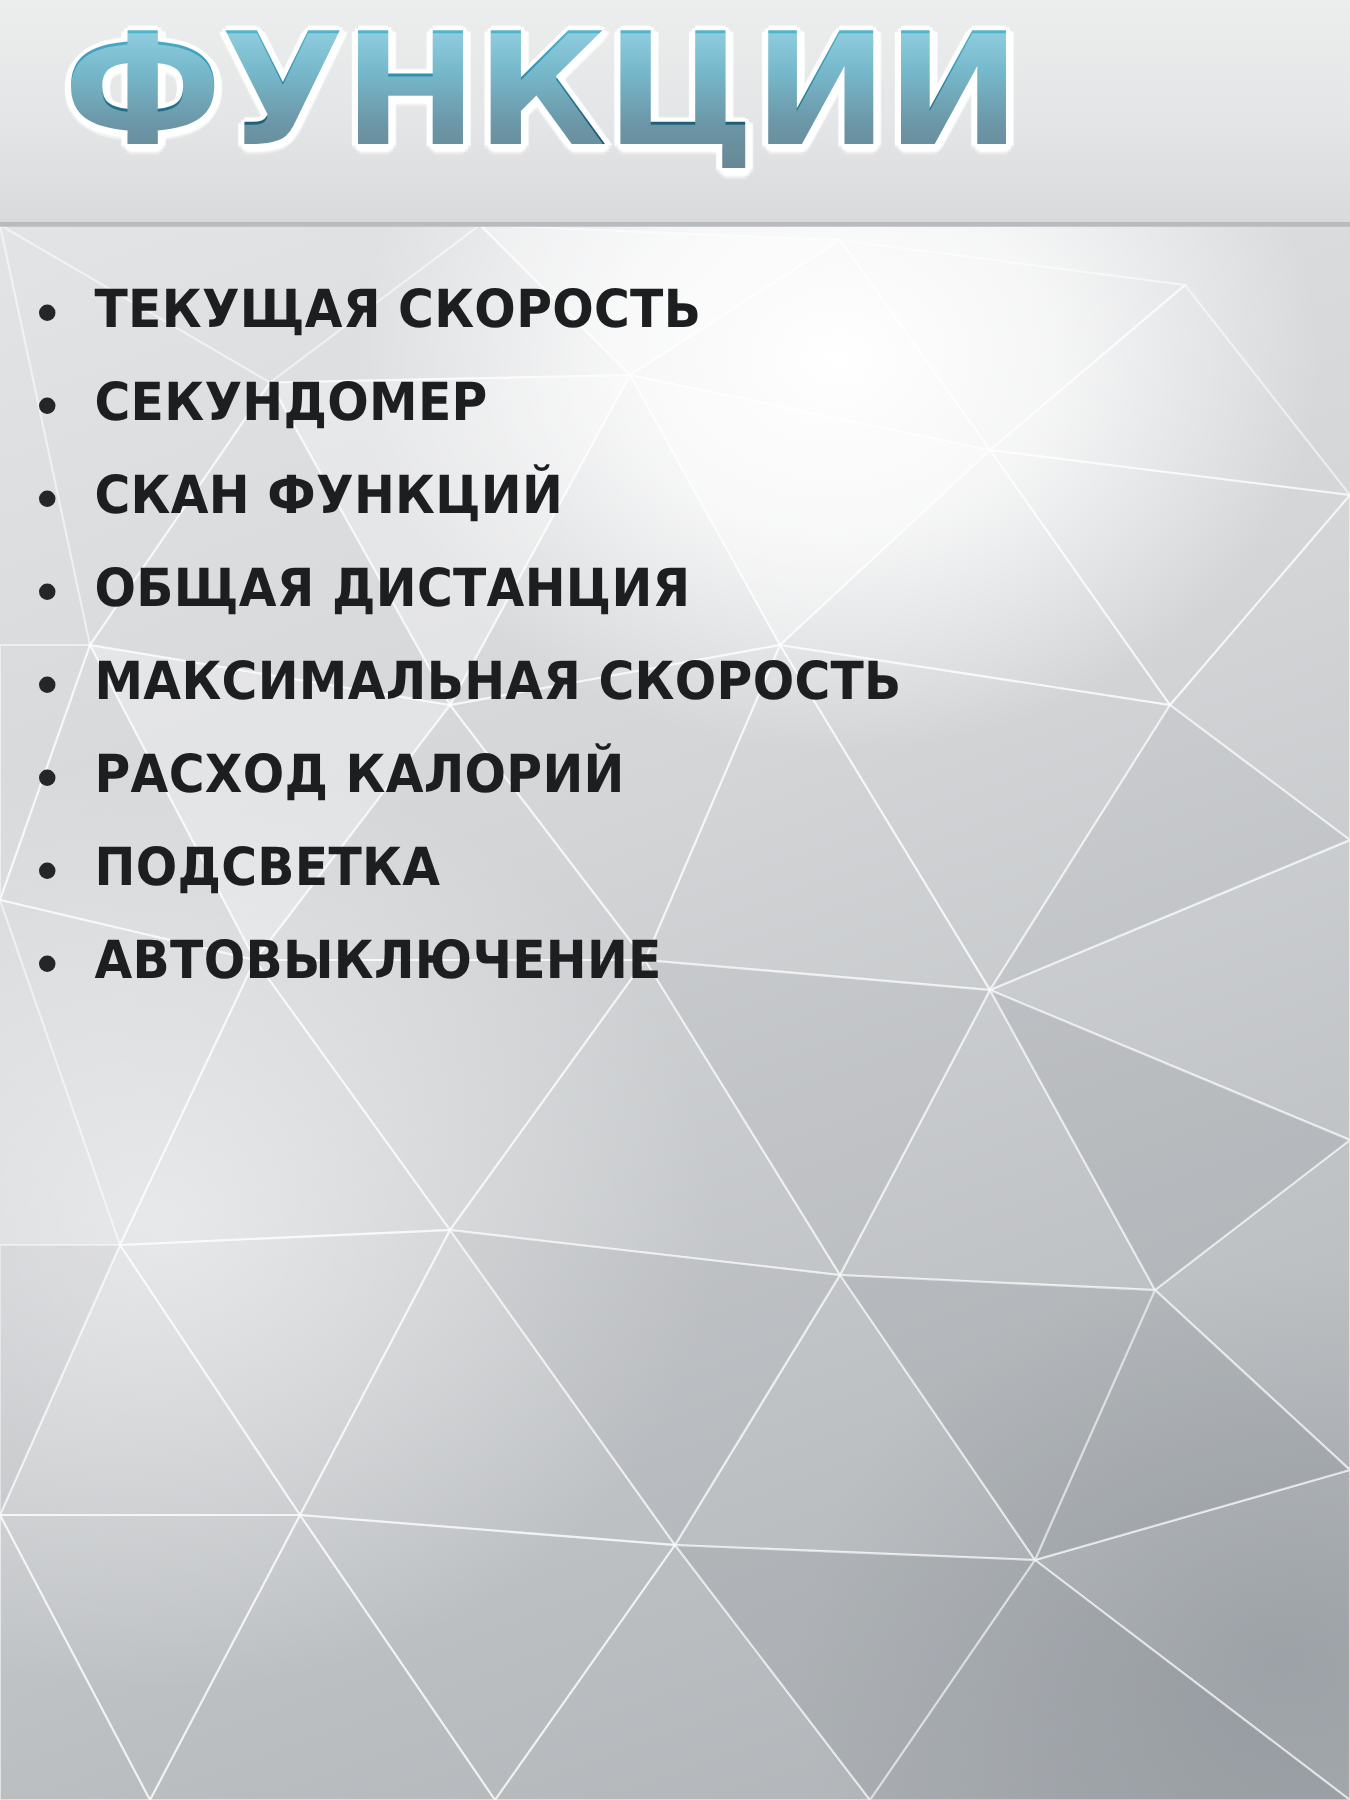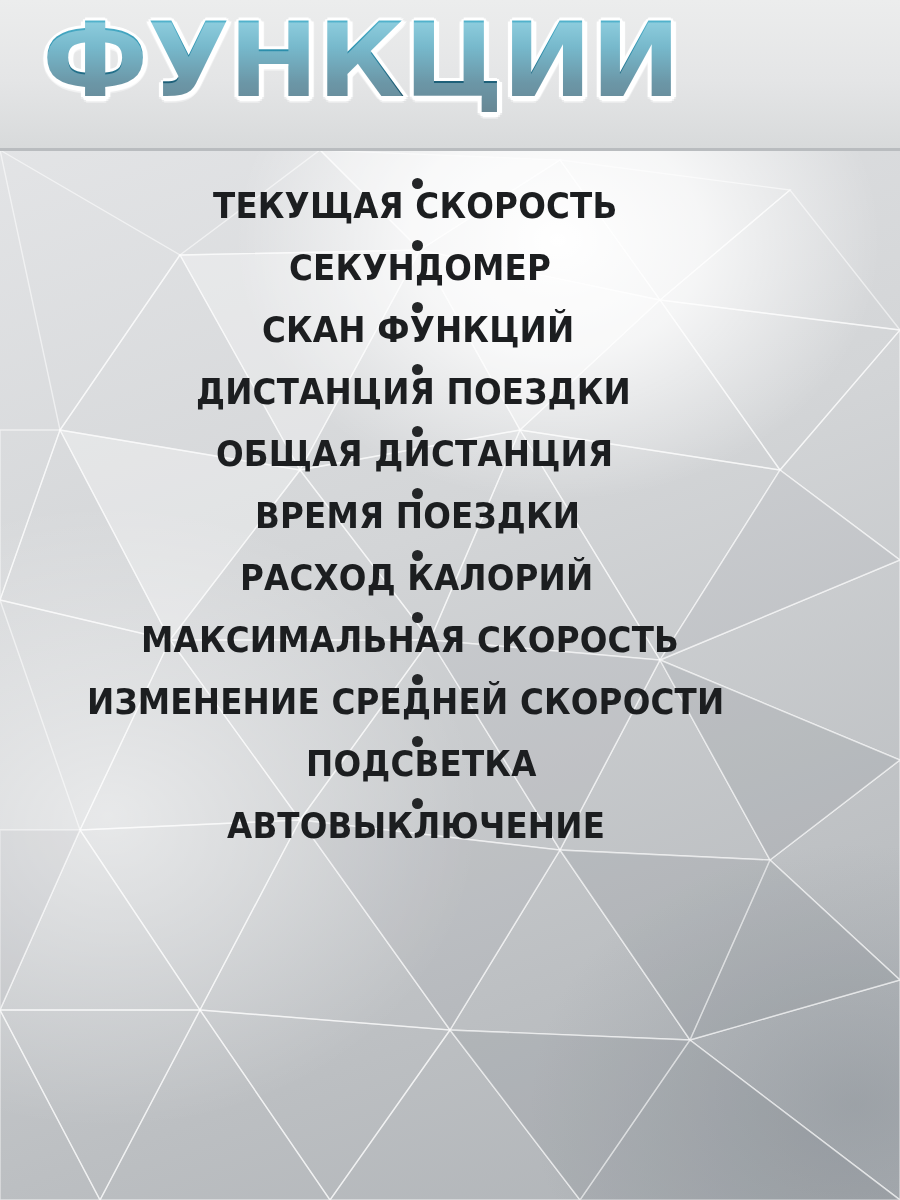--- a/index.html
+++ b/index.html
@@ -80,21 +80,21 @@
     top: 176px;
     width: 860px;
     margin: 0;
     padding: 0;
     list-style: none;
   }
   .feature {
     display: flex;
     align-items: center;
     height: 62px;
-    flex-direction: column;
+    padding-left: 26px;
   }
   .bullet {
     flex: 0 0 auto;
     width: 11px;
     height: 11px;
     border-radius: 50%;
     background: #242628;
     margin-right: 26px;
     margin-top: 2px;
   }
@@ -199,44 +199,32 @@
     <li class="feature">
       <span class="bullet"></span>
       <span class="feature-label">СЕКУНДОМЕР</span>
     </li>
     <li class="feature">
       <span class="bullet"></span>
       <span class="feature-label">СКАН ФУНКЦИЙ</span>
     </li>
     <li class="feature">
       <span class="bullet"></span>
-      <span class="feature-label">ДИСТАНЦИЯ ПОЕЗДКИ</span>
-    </li>
-    <li class="feature">
-      <span class="bullet"></span>
       <span class="feature-label">ОБЩАЯ ДИСТАНЦИЯ</span>
     </li>
     <li class="feature">
       <span class="bullet"></span>
-      <span class="feature-label">ВРЕМЯ ПОЕЗДКИ</span>
+      <span class="feature-label">МАКСИМАЛЬНАЯ СКОРОСТЬ</span>
     </li>
     <li class="feature">
       <span class="bullet"></span>
       <span class="feature-label">РАСХОД КАЛОРИЙ</span>
     </li>
     <li class="feature">
       <span class="bullet"></span>
-      <span class="feature-label">МАКСИМАЛЬНАЯ СКОРОСТЬ</span>
-    </li>
-    <li class="feature">
-      <span class="bullet"></span>
-      <span class="feature-label">ИЗМЕНЕНИЕ СРЕДНЕЙ СКОРОСТИ</span>
-    </li>
-    <li class="feature">
-      <span class="bullet"></span>
       <span class="feature-label">ПОДСВЕТКА</span>
     </li>
     <li class="feature">
       <span class="bullet"></span>
       <span class="feature-label">АВТОВЫКЛЮЧЕНИЕ</span>
     </li>
   </ul>
 
 </div>
 

